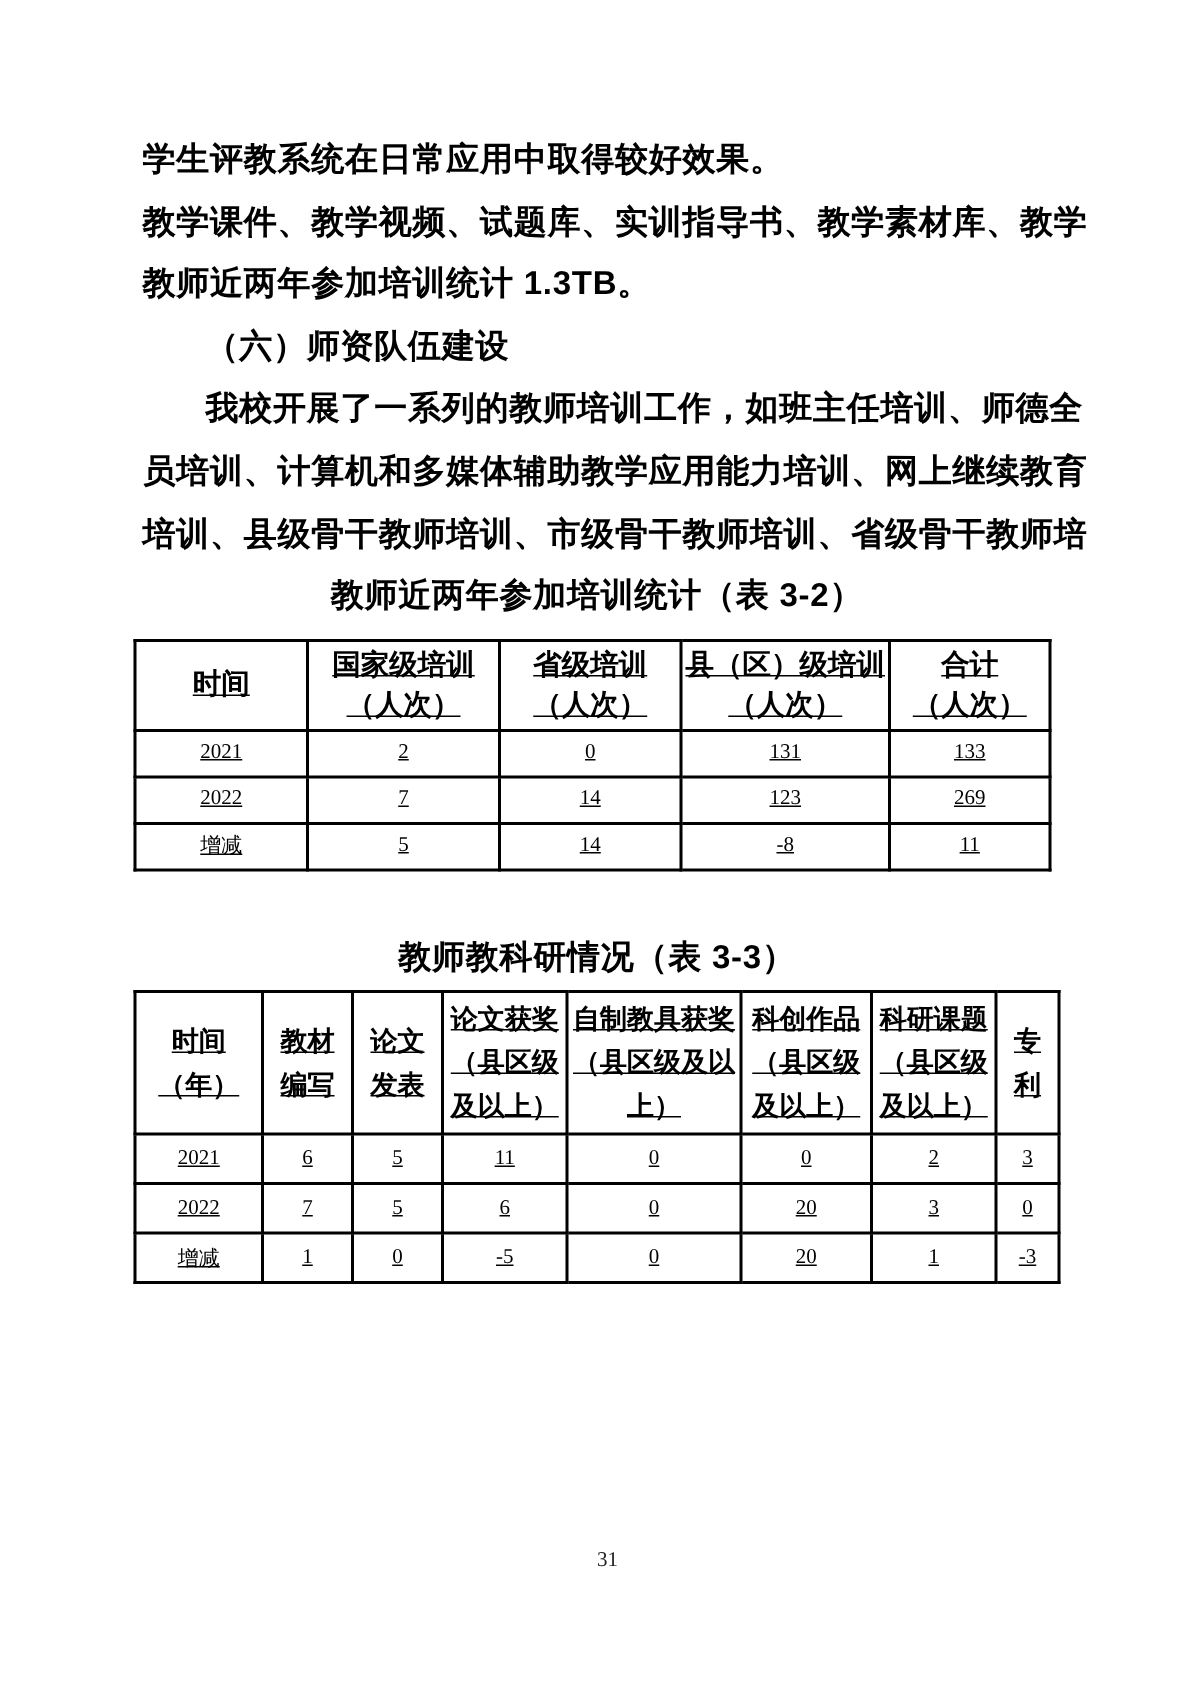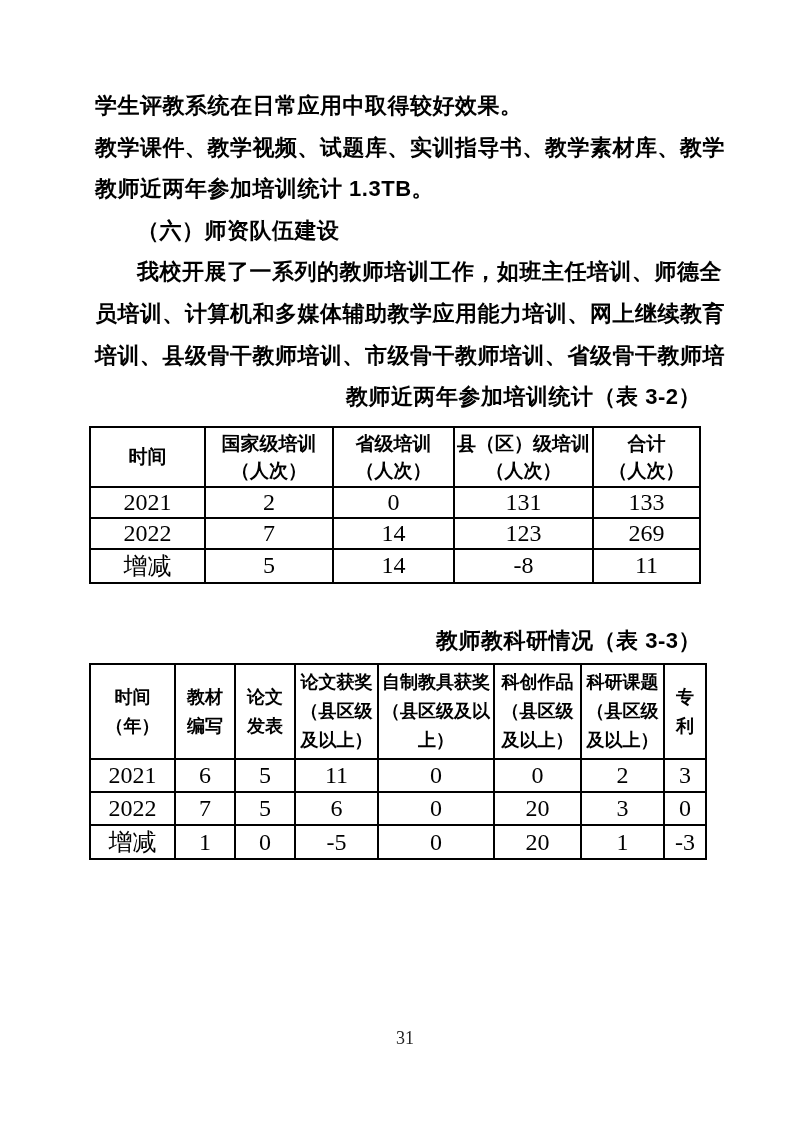--- a/index.html
+++ b/index.html
@@ -26,61 +26,62 @@
     text-align-last: justify;
     letter-spacing: 0.5px;
     white-space: nowrap;
   }
   .line.endp { text-align-last: left; }
   .line.indent { text-indent: 42px; }
   .table-title {
     font-size: 22px;
     line-height: 41.6px;
     font-weight: bold;
-    text-align: right;
+    text-align: center;
     letter-spacing: 0.5px;
   }
   table {
     border-collapse: collapse;
     table-layout: fixed;
     margin-left: -6px; 
+    text-decoration: underline;
   }
   th, td {
     border: 2px solid #000;
     text-align: center;
     vertical-align: middle;
     padding: 0;
     overflow: hidden;
   }
   th {
     font-size: 19px;
     font-weight: bold;
     white-space: pre-line;
   }
   td.data {
     font-family: "Liberation Serif", serif;
-    font-size: 24px;
+    font-size: 14px;
     font-weight: normal;
   }
   
   .t32 { width: 610px; margin-top: 8px; }
   .t32 th { height: 58px; line-height: 27px; }
   .t32 td.data { height: 29px; }
   
   .t33-title { margin-top: 36px; }
   .t33 { width: 616px; margin-top: 2px; padding-left: 24px; }
   .t33 th { height: 93px; line-height: 29px; font-size: 18px; }
   .t33 td.data { height: 31px; }
   .page-number {
     position: absolute;
     left: 17px; right: 0;
     bottom: 73px;
     text-align: center;
     font-family: "Liberation Serif", serif;
-    font-size: 18px;
+    font-size: 14px;
     color: #222;
   }
 </style>
 </head>
 <body>
 
 <div class="page">
   <div class="content">
 
     <div class="line endp">学生评教系统在日常应用中取得较好效果。</div>

